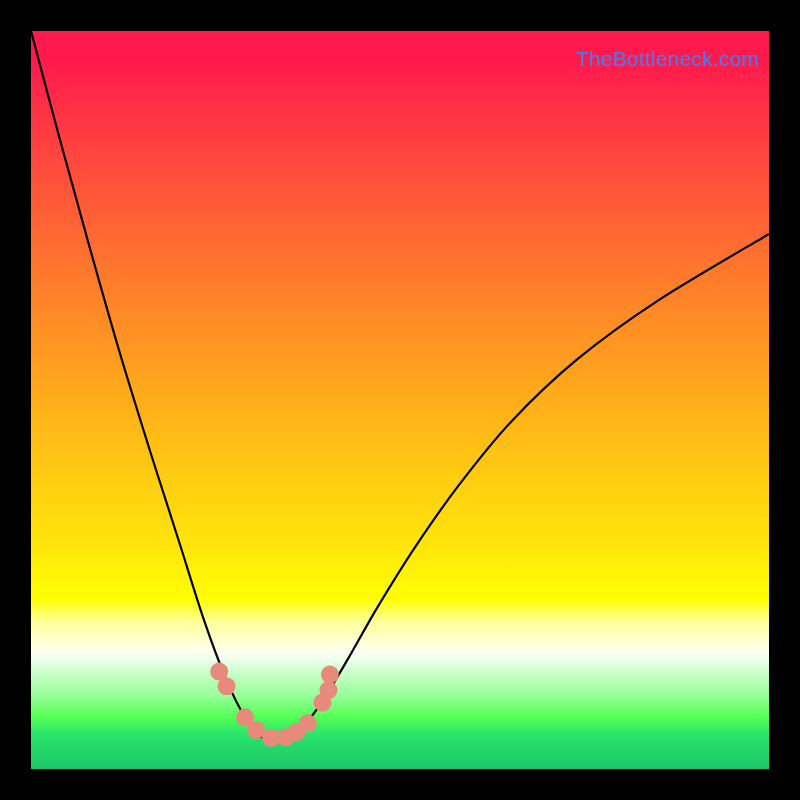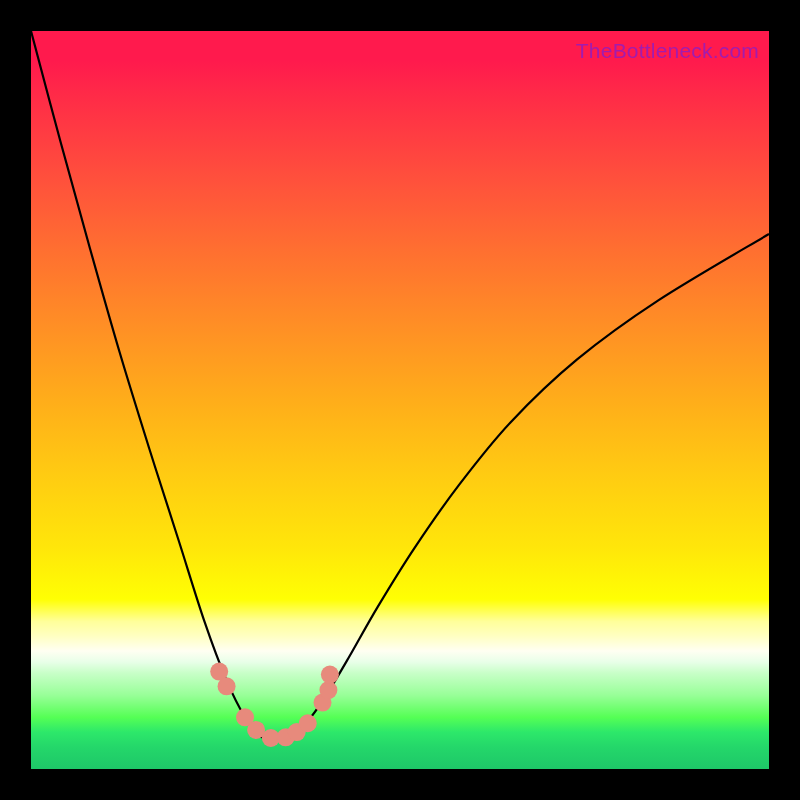--- a/index.html
+++ b/index.html
@@ -7,21 +7,21 @@
   .frame{position:absolute;left:0;top:0;width:800px;height:800px;background:#000}
   .plot{position:absolute;left:31px;top:31px;width:738px;height:738px;overflow:hidden}
   .grad{position:absolute;left:0;top:0;width:100%;height:100%;
     background:linear-gradient(to bottom,
       #ff1a4d 0%, #ff1a4d 4%,
       #ff2f46 10%, #ff503c 20%, #ff7030 30%, #ff8f25 40%,
       #ffad1a 50%, #ffcb12 60%, #ffe60a 70%, #ffff03 77%,
       #ffff9a 80%, #ffffc2 82%, #fffff2 84%,
       #e8ffe8 85.5%, #c8ffc8 87%, #98ff98 90%, #55ff55 93%,
       #2de86a 95%, #24d76a 97%, #1ec768 100%)}
-  .watermark{position:absolute;top:8px;right:10px;color:#a21caf;font:500 21px Arial,Helvetica,sans-serif;letter-spacing:0.2px}
+  .watermark{position:absolute;top:16px;right:10px;color:#3b82f6;font:500 21px Arial,Helvetica,sans-serif;letter-spacing:0.2px}
   svg{position:absolute;left:0;top:0}
 </style>
 </head>
 <body>
 
 <div class="wrap">
   <div class="frame"></div>
   <div class="plot">
     <div class="grad"></div>
     <svg id="svg" width="738" height="738" viewBox="0 0 738 738">

